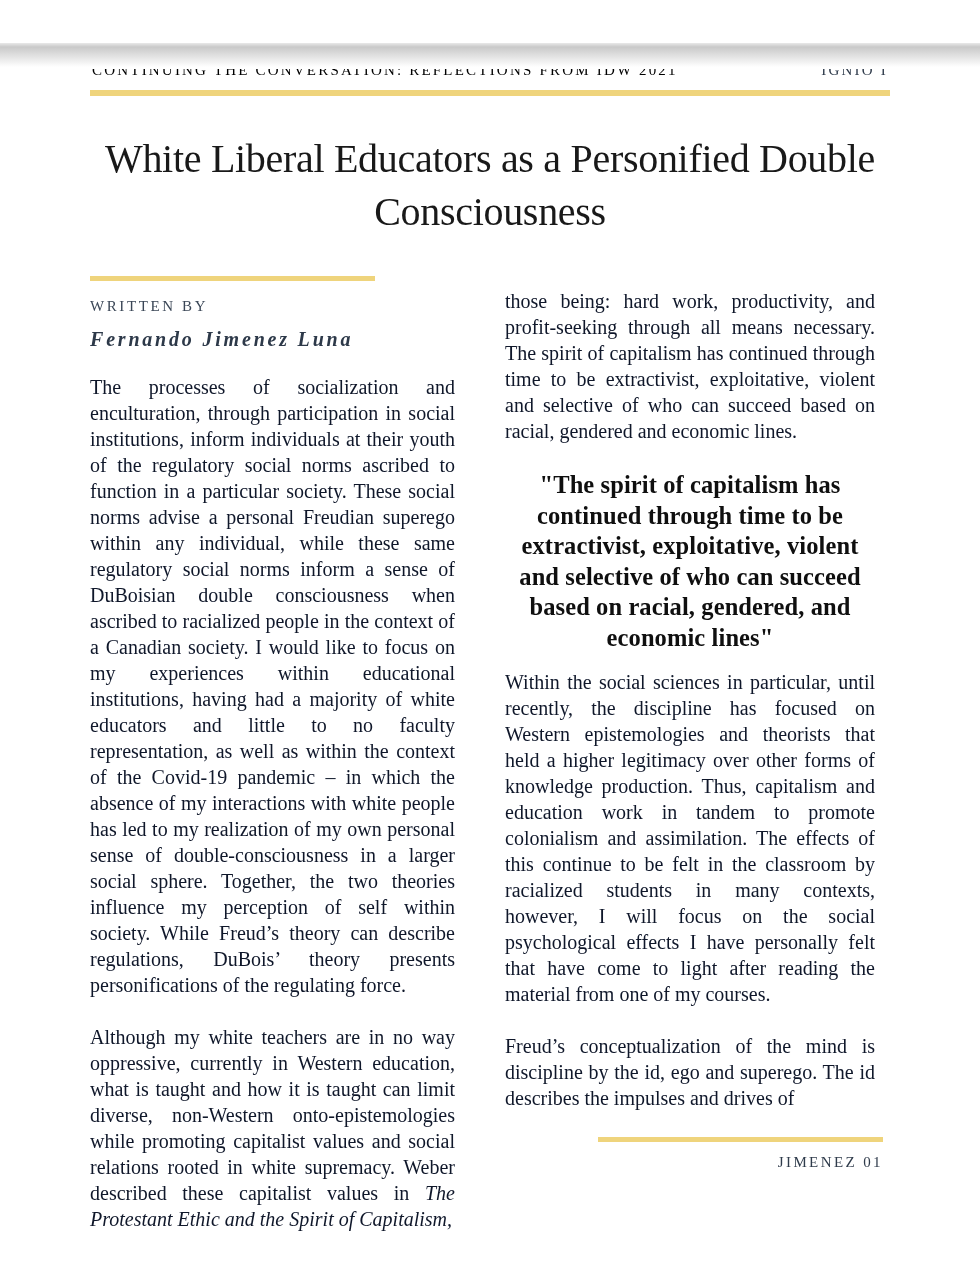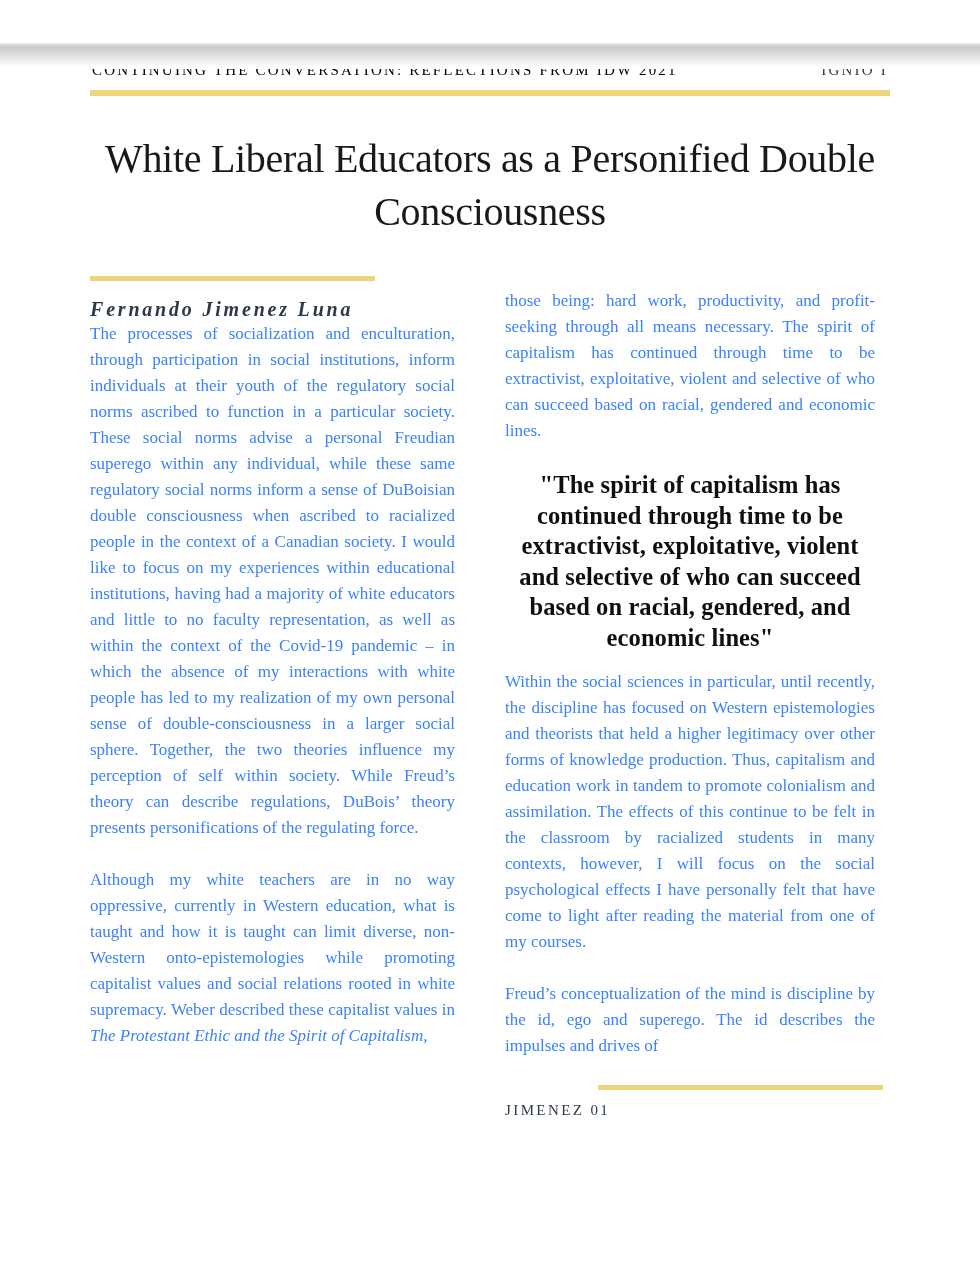--- a/index.html
+++ b/index.html
@@ -82,41 +82,43 @@
     letter-spacing: 2.6px;
     color: #3A4656;
     margin-bottom: 13px;
   }
   .author-name {
     font-size: 20px;
     font-weight: bold;
     font-style: italic;
     letter-spacing: 2.8px;
     color: #2D3949;
+    margin-bottom: 23px;
   }
   .body-para {
-    font-size: 17px;
+    font-size: 20px;
     line-height: 26px;
-    color: #3b82f6;
+    color: #0f172a;
     text-align: justify;
     margin: 0 0 26px 0;
   }
   .body-para:last-child { margin-bottom: 16px; }
   .body-para em { font-style: italic; }
   .pull-quote {
     font-size: 24.5px;
     line-height: 30.5px;
     font-weight: bold;
     color: #0F0F0F;
     text-align: center;
     margin: 6px 0 16px 0;
     letter-spacing: 0.1px;
   }
   .page-footer {
     margin-top: 20px;
+    text-align: right;
   }
   .footer-rule {
     width: 285px;
     height: 5px;
     margin-left: auto;
     margin-right: -8px;
   }
   .footer-label {
     margin-top: 12px;
     margin-right: -8px;
@@ -138,20 +140,21 @@
       <span class="issue-label">IGNIO I</span>
     </div>
     <div class="gold-rule rule-bottom"></div>
   </div>
 
   <h1 class="article-title">White Liberal Educators as a Personified Double Consciousness</h1>
 
   <div class="columns">
     <div class="col-left">
       <div class="gold-rule byline-rule"></div>
+      <div class="byline-label">WRITTEN BY</div>
       <div class="author-name">Fernando Jimenez Luna</div>
       <p class="body-para">The processes of socialization and enculturation, through participation in social institutions, inform individuals at their youth of the regulatory social norms ascribed to function in a particular society. These social norms advise a personal Freudian superego within any individual, while these same regulatory social norms inform a sense of DuBoisian double consciousness when ascribed to racialized people in the context of a Canadian society. I would like to focus on my experiences within educational institutions, having had a majority of white educators and little to no faculty representation, as well as within the context of the Covid-19 pandemic – in which the absence of my interactions with white people has led to my realization of my own personal sense of double-consciousness in a larger social sphere. Together, the two theories influence my perception of self within society. While Freud’s theory can describe regulations, DuBois’ theory presents personifications of the regulating force.</p>
       <p class="body-para"><span>Although my white teachers are in no way oppressive, currently in Western education, what is taught and how it is taught can limit diverse, non-Western onto-epistemologies while promoting capitalist values and social relations rooted in white supremacy. Weber described these capitalist values in </span><em>The Protestant Ethic and the Spirit of Capitalism,</em></p>
     </div>
 
     <div class="col-right">
       <p class="body-para">those being: hard work, productivity, and profit-seeking through all means necessary. The spirit of capitalism has continued through time to be extractivist, exploitative, violent and selective of who can succeed based on racial, gendered and economic lines.</p>
       <div class="pull-quote">"The spirit of capitalism has continued through time to be extractivist, exploitative, violent and selective of who can succeed based on racial, gendered, and economic lines"</div>
       <p class="body-para">Within the social sciences in particular, until recently, the discipline has focused on Western epistemologies and theorists that held a higher legitimacy over other forms of knowledge production. Thus, capitalism and education work in tandem to promote colonialism and assimilation. The effects of this continue to be felt in the classroom by racialized students in many contexts, however, I will focus on the social psychological effects I have personally felt that have come to light after reading the material from one of my courses.</p>
       <p class="body-para">Freud’s conceptualization of the mind is discipline by the id, ego and superego. The id describes the impulses and drives of</p>

